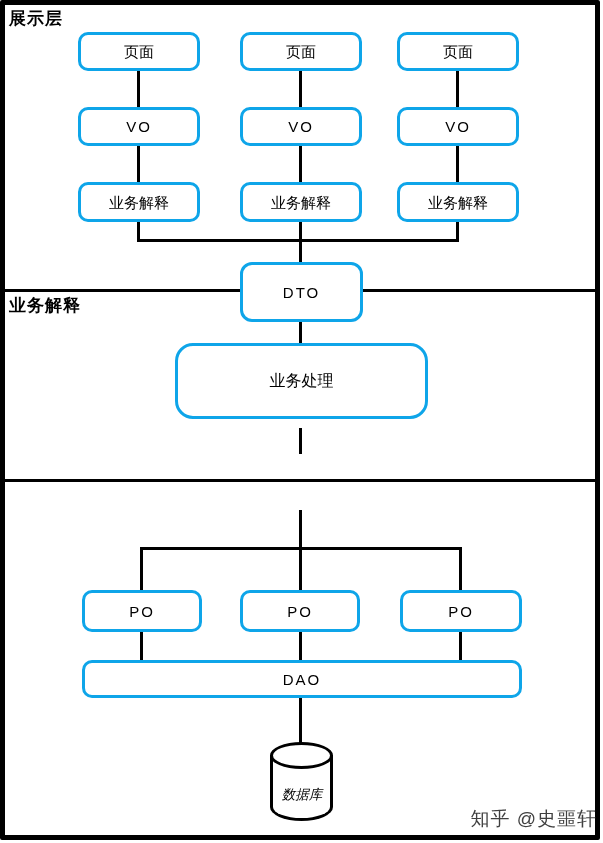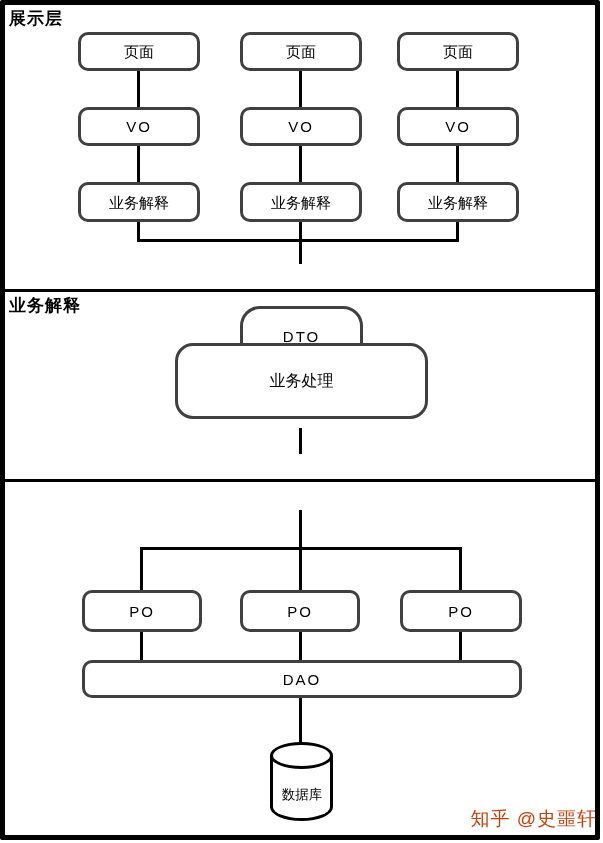--- a/index.html
+++ b/index.html
@@ -7,45 +7,45 @@
     position:relative;width:603px;height:843px;background:#ffffff;
     font-family:"Liberation Sans",sans-serif;color:#000;overflow:hidden;
   }
   .frame{
     position:absolute;left:0;top:0;width:600px;height:840px;
     border:5px solid #000;box-sizing:border-box;border-radius:2px;z-index:1;
   }
   .hline{position:absolute;height:3px;background:#000;z-index:1;}
   .vline{position:absolute;width:3px;background:#000;z-index:1;}
   .node{
-    position:absolute;background:#fff;border:3px solid #404040;border-radius:10px;
+    position:absolute;background:#fff;border:3px solid #0ea5e9;border-radius:10px;
     box-sizing:border-box;display:flex;align-items:center;justify-content:center;
     font-size:15px;line-height:1;z-index:2;white-space:nowrap;
   }
-  .node.md{border-radius:20px;margin-top:44px;}
+  .node.md{border-radius:12px;}
   .node.big{border-radius:18px;font-size:16px;}
   .acronym{letter-spacing:2px;}
   .layer-label{
     position:absolute;font-weight:bold;font-size:17px;z-index:3;letter-spacing:1px;
   }
   .cyl-body{
     position:absolute;left:270px;top:755px;width:63px;height:66px;background:#fff;
     border-left:3px solid #000;border-right:3px solid #000;border-bottom:3px solid #000;
     border-radius:0 0 50% 50% / 0 0 14px 14px;box-sizing:border-box;z-index:2;
   }
   .cyl-top{
     position:absolute;left:270px;top:742px;width:63px;height:27px;background:#fff;
     border:3px solid #000;border-radius:50%;box-sizing:border-box;z-index:3;
   }
   .cyl-label{
     position:absolute;left:260px;top:786px;width:84px;text-align:center;
-    font-size:13.5px;z-index:4;
+    font-size:13.5px;z-index:4;font-style:italic;
   }
   .watermark{
-    position:absolute;right:6px;top:806px;font-size:19px;color:#c2410c;
+    position:absolute;right:6px;top:806px;font-size:19px;color:#404040;
     letter-spacing:1px;z-index:3;text-align:right;
   }
 </style>
 </head>
 <body>
 
 <div class="stage">
 
   <div class="frame"></div>
 

